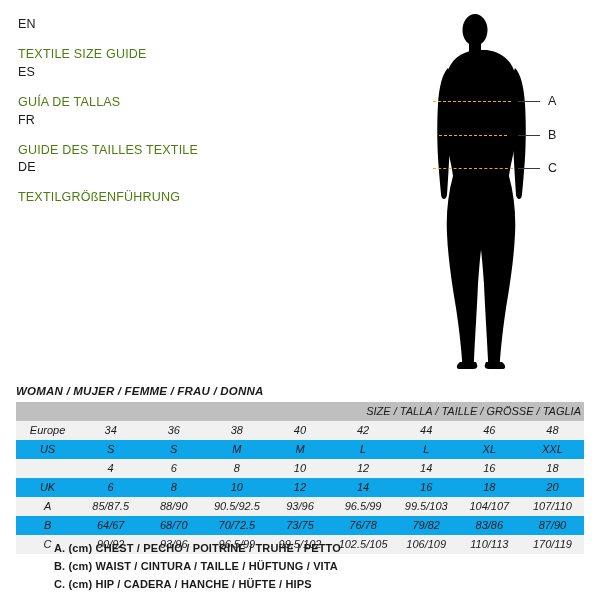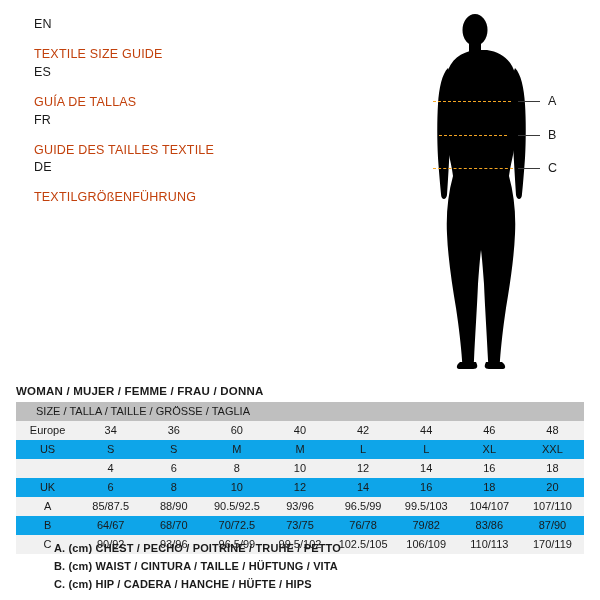--- a/index.html
+++ b/index.html
@@ -31,22 +31,21 @@
     letter-spacing: 0.2px;
     flex-direction: column;
   }
   .lang-code {
     width: 30px;
     flex: 0 0 30px;
     color: #1a1a1a;
   }
   .lang-text {
     flex: 1;
-    color: #c2410c;
-    margin-left: 16px;
+    color: #4d7c0f;
   }
 
   
   .figure-wrap {
     position: absolute;
     top: 8px;
     right: 10px;
     width: 170px;
     height: 368px;
   }
@@ -69,20 +68,21 @@
     border-top: 1.4px solid #3a3a3a;
     width: 22px;
   }
 
   
   .table-area {
     position: absolute;
     left: 16px;
     top: 385px;
     width: 568px;
+    font-style: italic;
   }
   .woman-title {
     font-size: 11.5px;
     font-weight: bold;
     letter-spacing: 0.2px;
     margin-bottom: 5px;
     color: #1a1a1a;
   }
   table.size-table {
     border-collapse: collapse;
@@ -92,21 +92,21 @@
   }
   table.size-table td, table.size-table th {
     padding: 2px 3px;
     text-align: center;
     font-weight: normal;
     color: #1a1a1a;
     height: 15px;
     line-height: 1.15;
   }
   table.size-table th.head-cell {
-    text-align: left;
+    text-align: right;
     padding-left: 20px;
     font-weight: normal;
     font-size: 11px;
   }
   .row-head {
     background: #bfbfbf;
   }
   .row-shade {
     background: #0ea5e9;
   }
@@ -230,21 +230,21 @@
   <table class="size-table">
     <tbody>
       <tr class="row-head">
         <th class="head-cell" colspan="9">SIZE / TALLA / TAILLE / GRÖSSE / TAGLIA</th>
       </tr>
 
       <tr class="row-plain">
         <td class="label-col">Europe</td>
         <td>34</td>
         <td>36</td>
-        <td>60</td>
+        <td>38</td>
         <td>40</td>
         <td>42</td>
         <td>44</td>
         <td>46</td>
         <td>48</td>
       </tr>
 
       <tr class="row-shade">
         <td class="label-col">US</td>
         <td>S</td>

